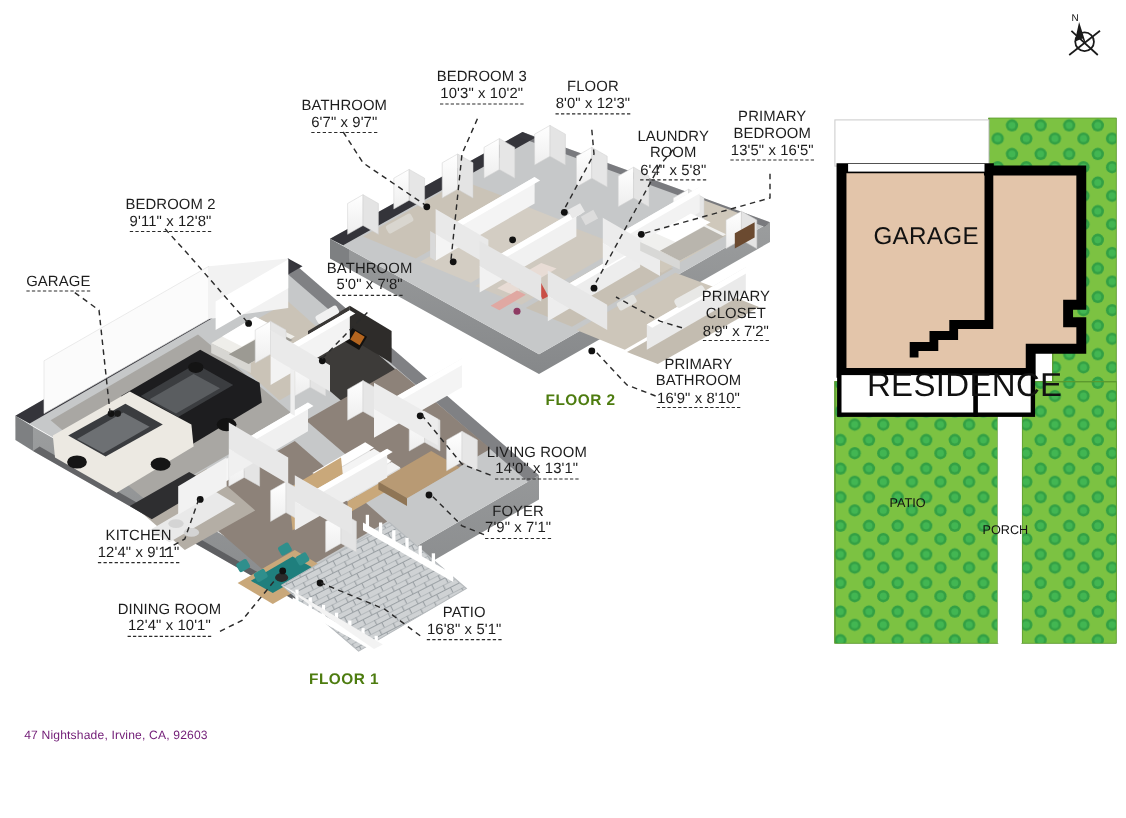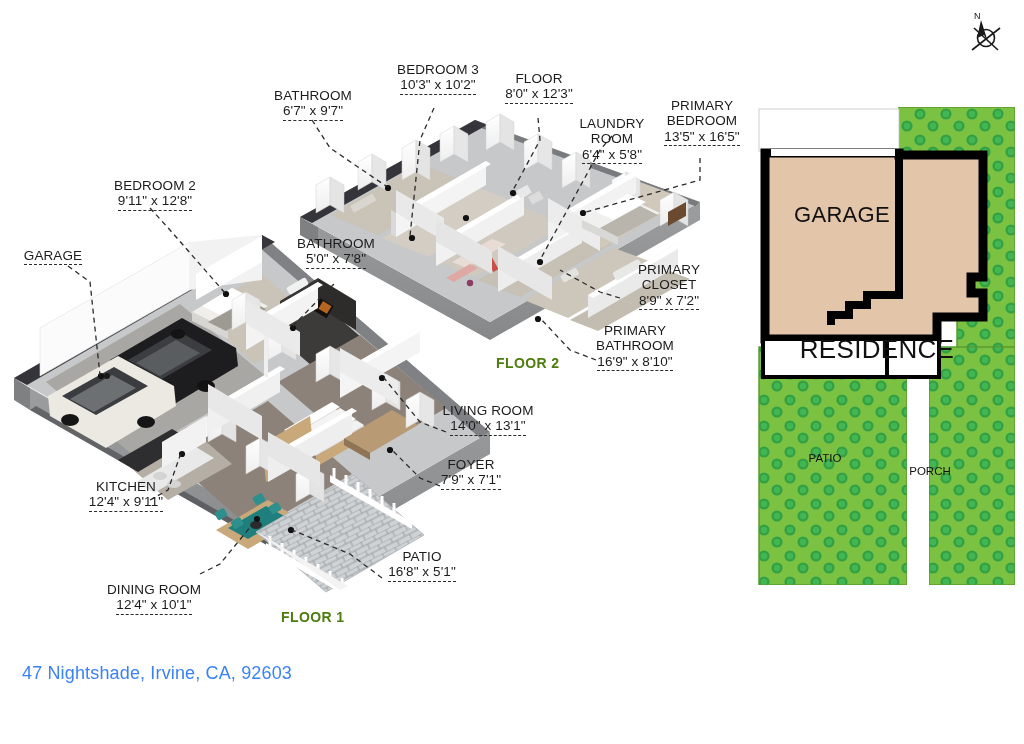--- a/index.html
+++ b/index.html
@@ -9,32 +9,32 @@
 
   
   .lbl{position:absolute;text-align:center;line-height:1.13;
        font-size:13.5px;letter-spacing:.1px;color:#1c1c1c;white-space:nowrap;}
   .lbl .nm{display:block;font-weight:400;}
   .lbl .dim{display:block;font-weight:400;border-bottom:1.6px dashed #2a2a2a;
             padding-bottom:1px;display:inline-block;}
   .lbl.nodim .nm{border-bottom:1.6px dashed #2a2a2a;display:inline-block;padding-bottom:1px;}
   .floorttl{position:absolute;font-weight:bold;font-size:14px;letter-spacing:.4px;color:#4d7c0f;}
 
-  .addr{position:absolute;left:22px;top:663px;font-size:18px;color:#3b82f6;letter-spacing:.15px;}
+  .addr{position:absolute;left:22px;top:663px;font-size:11px;color:#701a75;letter-spacing:.15px;}
 
   svg{display:block;}
   .leader{stroke:#2b2b2b;stroke-width:1.3;fill:none;stroke-dasharray:5 4;}
   .dot{fill:#111;}
 
   
   .site{position:absolute;left:757px;top:107px;width:258px;height:478px;}
   .siteTxt{position:absolute;font-family:"Liberation Sans",sans-serif;color:#111;
            text-align:center;white-space:nowrap;}
   #siteGarage{font-size:22px;letter-spacing:.3px;}
-  #siteRes{font-size:26px;letter-spacing:.3px;}
+  #siteRes{font-size:30px;letter-spacing:.3px;}
   #sitePatio{font-size:11.5px;}
   #sitePorch{font-size:11.5px;}
   .compass{position:absolute;left:962px;top:10px;width:46px;height:48px;}
   .compassN{position:absolute;left:974px;top:11px;font-size:9px;color:#111;}
 </style>
 </head>
 <body>
 
 <div class="root">
 
@@ -392,21 +392,21 @@
     <span class="dim">14'0" x 13'1"</span>
   </div>
   <div class="lbl" style="left:428px;top:457px;width:86px;">
     <span class="nm">FOYER</span>
     <span class="dim">7'9" x 7'1"</span>
   </div>
   <div class="lbl" style="left:70px;top:479px;width:112px;">
     <span class="nm">KITCHEN</span>
     <span class="dim">12'4" x 9'11"</span>
   </div>
-  <div class="lbl" style="left:92px;top:546px;width:124px;margin-top:36px;">
+  <div class="lbl" style="left:92px;top:546px;width:124px;">
     <span class="nm">DINING ROOM</span>
     <span class="dim">12'4" x 10'1"</span>
   </div>
   <div class="lbl" style="left:370px;top:549px;width:104px;">
     <span class="nm">PATIO</span>
     <span class="dim">16'8" x 5'1"</span>
   </div>
 
   <div class="floorttl" style="left:496px;top:355px;">FLOOR 2</div>
   <div class="floorttl" style="left:281px;top:609px;">FLOOR 1</div>
@@ -463,15 +463,15 @@
 
     <rect x="14" y="42" width="124" height="7" fill="#ffffff"></rect>
 
     <rect x="6" y="232" width="124" height="38" fill="#ffffff" stroke="#000000" stroke-width="4"></rect>
     <rect x="130" y="232" width="52" height="38" fill="#ffffff" stroke="#000000" stroke-width="4"></rect>
   </svg>
 
   <div class="siteTxt" id="siteGarage" style="left:757px;top:202px;width:170px;">GARAGE</div>
   <div class="siteTxt" id="siteRes" style="left:757px;top:334px;width:240px;">RESIDENCE</div>
   <div class="siteTxt" id="sitePatio" style="left:763px;top:452px;width:124px;">PATIO</div>
-  <div class="siteTxt" id="sitePorch" style="left:888px;top:465px;width:52px;margin-left:16px;">PORCH</div>
+  <div class="siteTxt" id="sitePorch" style="left:888px;top:476px;width:52px;">PORCH</div>
 
 </div>
 
 </body></html>

